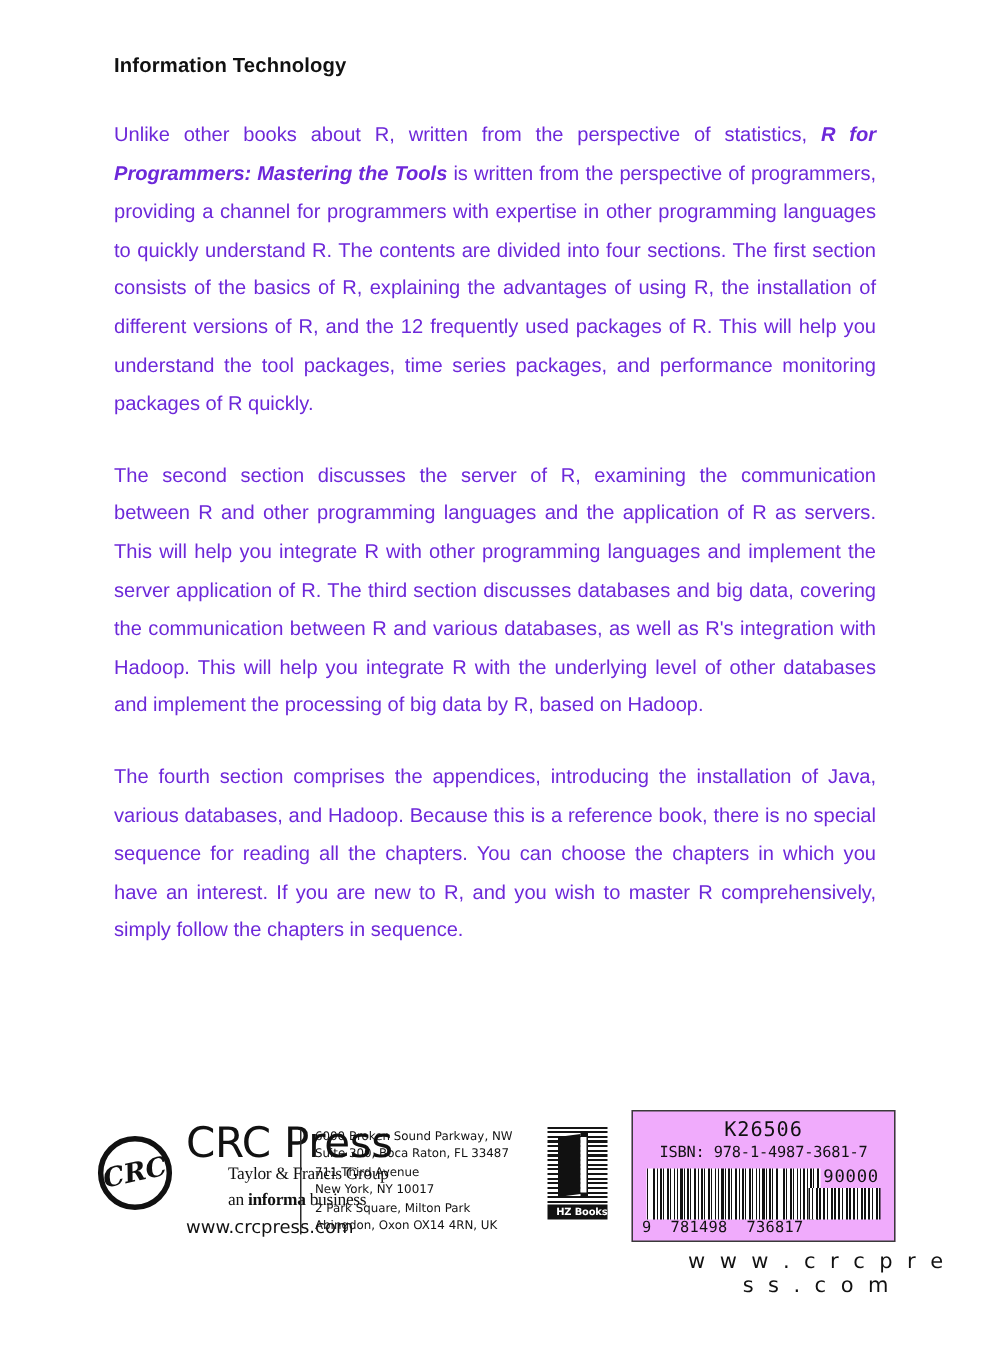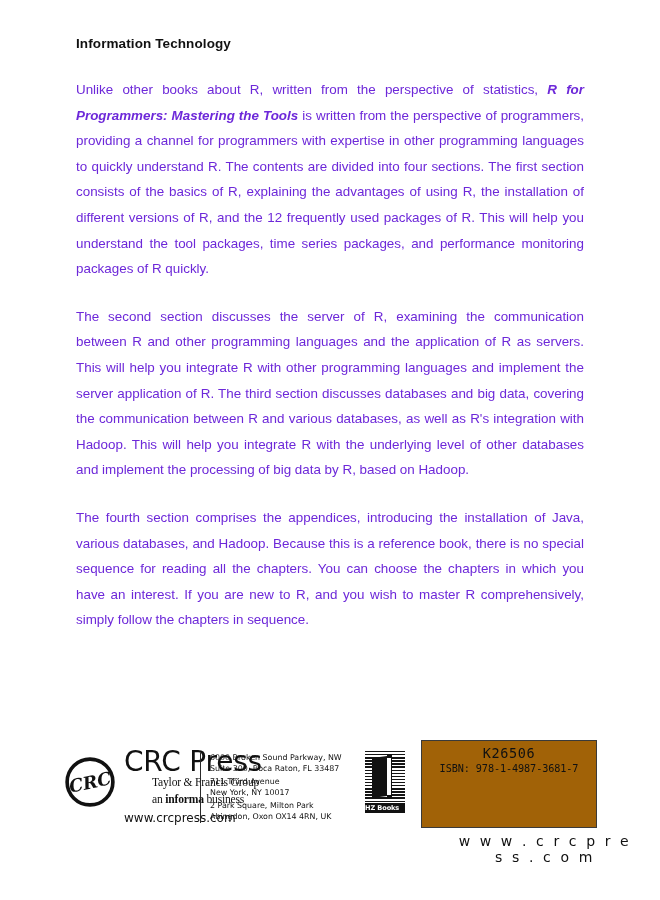--- a/index.html
+++ b/index.html
@@ -171,32 +171,32 @@
     left: 0;
     top: 52px;
     width: 40px;
     height: 10px;
     background: #111;
     color: #fff;
     font-family: "DejaVu Sans", sans-serif;
     font-size: 6.6px;
     font-weight: bold;
     line-height: 10px;
-    text-align: left;
+    text-align: right;
     letter-spacing: -0.1px;
   }
 
   
   .barcode-panel {
     position: absolute;
     left: 421px;
     top: 5px;
     width: 176px;
     height: 88px;
-    background: #a16207;
+    background: #f0abfc;
     border: 1px solid #3a3a3a;
     box-sizing: border-box;
     padding-top: 4px;
   }
   .bc-sku {
     font-family: "DejaVu Sans Mono", monospace;
     font-size: 13.5px;
     letter-spacing: 0.6px;
     text-align: center;
     color: #111;
@@ -335,18 +335,24 @@
       <div class="hz-page"></div>
       <div class="hz-page2"></div>
       <div class="hz-white"></div>
       <div class="hz-label">HZ Books</div>
     </div>
 
     <div class="barcode-panel">
       <div class="bc-sku">K26506</div>
       <div class="bc-isbn">ISBN: 978-1-4987-3681-7</div>
 
+      <div class="bc-bars-row">
+        <div class="bc-main"></div>
+        <div class="bc-addon-num">90000</div>
+        <div class="bc-addon"></div>
+        <div class="bc-digits">9  781498  736817</div>
+      </div>
     </div>
 
     <div class="site">w w w . c r c p r e s s . c o m</div>
 
   </div>
 </div>
 
 </body></html>

